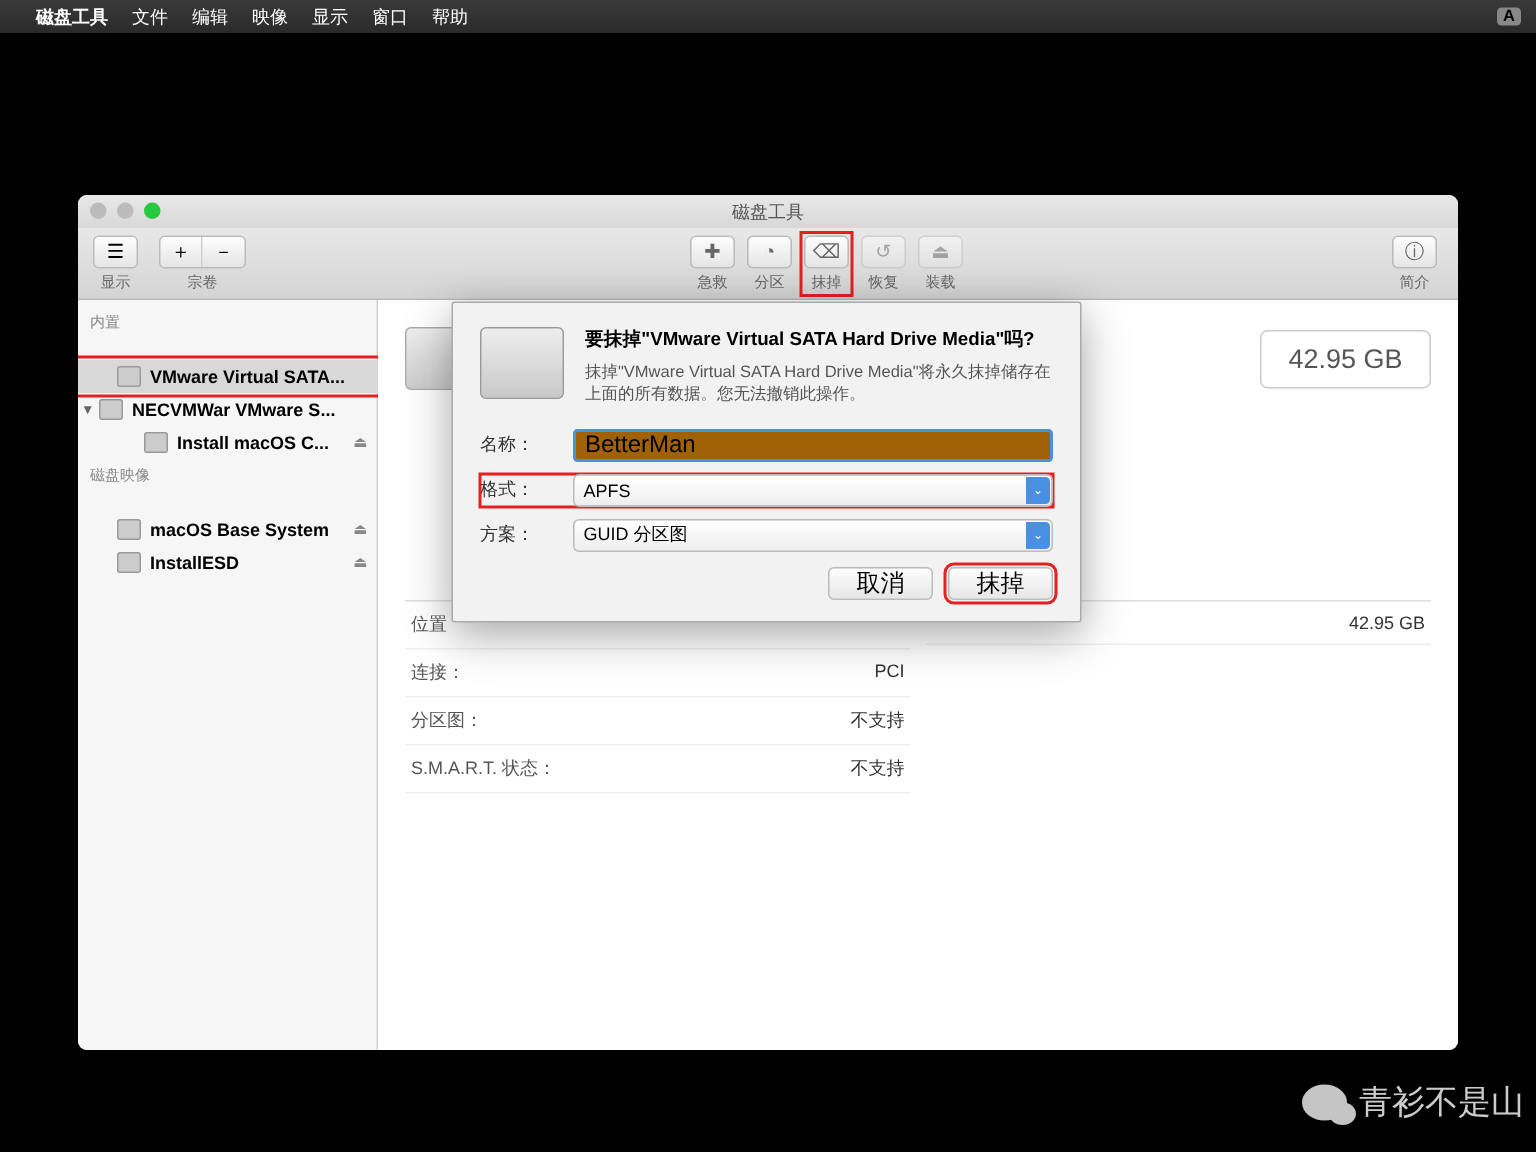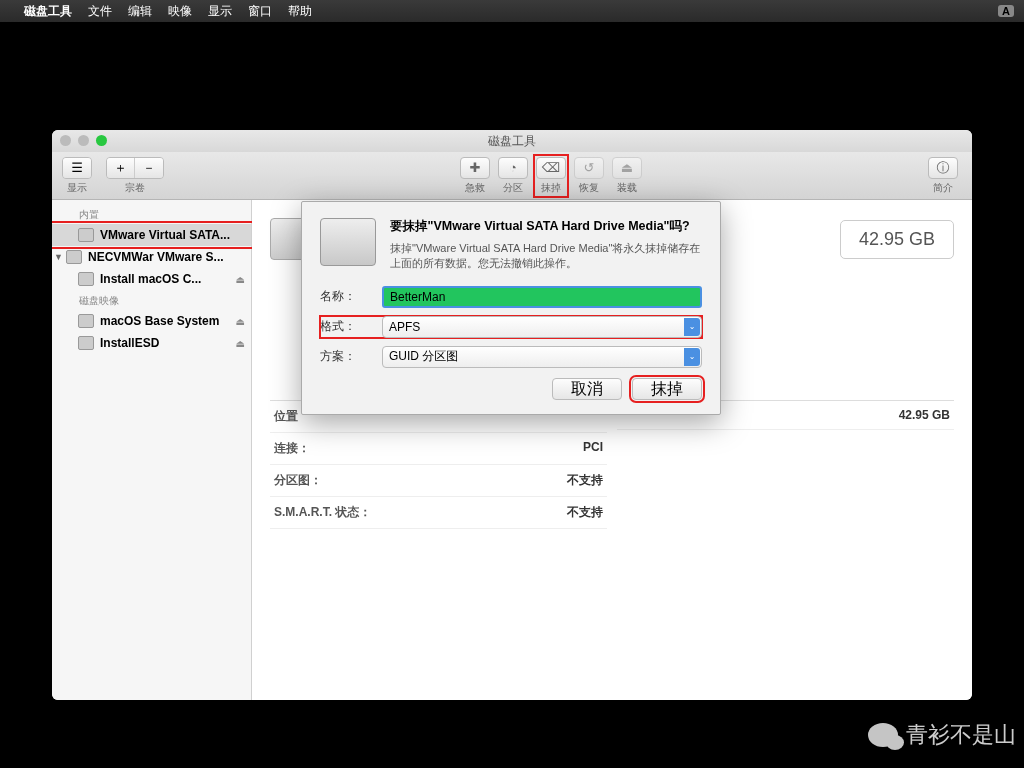--- a/index.html
+++ b/index.html
@@ -27,51 +27,51 @@
 .tb-seg button:last-child{border-right:none;}
 .tb-label{ font-size:10px; color:#666; margin-top:2px;}
 .tb-spacer{flex:1;}
 .tb-btn-col{ display:flex; flex-direction:column; align-items:center; margin: 0 4px;}
 .tb-btn{ width:30px;height:22px; border:1px solid #bbb; border-radius:4px; background:linear-gradient(#fdfdfd,#e5e5e5); display:flex;align-items:center;justify-content:center; font-size:13px; color:#666;}
 .tb-btn.disabled{opacity:.5;}
 .hl-red{ outline:2px solid #e62020; outline-offset:1px;}
 
 .body { flex:1; display:flex; }
 .sidebar{ width:200px; background:#f6f6f6; border-right:1px solid #d0d0d0; font-size:12px; padding-top:4px;}
-.sb-header{ color:#888; font-size:10px; padding:4px 8px 2px;margin-left:19px;}
+.sb-header{ color:#888; font-size:10px; padding:4px 8px 18px;}
 .sb-row{ display:flex; align-items:center; padding:3px 6px 3px 14px; height:22px; position:relative;}
 .sb-row.sel{ background:#d8d8d8;}
 .sb-row .disclose{ position:absolute; left:2px; font-size:9px; color:#666;}
 .sb-row.indent1{ padding-left:26px;}
-.sb-row.indent2{ padding-left:26px;align-items:center;}
+.sb-row.indent2{ padding-left:44px;align-items:center;}
 .sb-icon{ width:16px;height:14px; background:#ccc; border:1px solid #999; border-radius:2px; margin-right:6px; flex-shrink:0;}
 .sb-row .txt{ white-space:nowrap; overflow:hidden; text-overflow:ellipsis; flex:1;font-weight:bold;}
 .sb-eject{ color:#888; font-size:10px; margin-left:4px;}
 
 .content{ flex:1; background:#fff; position:relative; padding:18px; font-size:12px;}
 .info-header{ display:flex; align-items:center; gap:14px; margin-bottom:24px;}
 .disk-big-icon{ width:52px; height:42px; background:linear-gradient(#eee,#ccc); border:1px solid #aaa; border-radius:4px;}
 .disk-title{ font-size:22px; font-weight:500;}
 .size-pill{ margin-left:auto; border:1px solid #ccc; border-radius:5px; padding:8px 18px; font-size:18px; color:#555;}
 
 .info-grid{ display:flex; gap:10px; margin-top:140px;}
-.info-col{ flex:1; border-top:1px solid #ddd;font-weight:bold;}
+.info-col{ flex:1; border-top:1px solid #ddd;}
 .info-cell{ display:flex; justify-content:space-between; padding:7px 4px; border-bottom:1px solid #eee; color:#555;}
 .info-cell .v{ color:#333;}
 
 
 .dialog{ position:absolute; left:301px; top:201px; width:420px; background:#f2f2f2; border:1px solid #aaa; border-radius:2px; box-shadow:0 8px 30px rgba(0,0,0,.35); font-size:12px; padding:16px 18px 14px;}
 .dlg-top{ display:flex; gap:14px;}
 .dlg-icon{ width:56px; height:48px; background:linear-gradient(#eee,#c8c8c8); border:1px solid #999; border-radius:4px; flex-shrink:0;}
 .dlg-msg .bold{ font-weight:600; font-size:12.5px; margin-bottom:6px;}
 .dlg-msg .desc{ font-size:11px; color:#555; line-height:1.4;}
 .dlg-form{ margin-top:14px;}
 .dlg-row{ display:flex; align-items:center; margin-bottom:8px;}
 .dlg-row label{ width:52px; margin-right:10px; color:#333;}
-.dlg-input{ flex:1; height:22px; border:2px solid #4a90e2; border-radius:3px; padding:0 6px; font-size:12px; background:#22c55e;}
+.dlg-input{ flex:1; height:22px; border:2px solid #4a90e2; border-radius:3px; padding:0 6px; font-size:16px; background:#a16207;}
 .dlg-select{ flex:1; height:22px; border:1px solid #bbb; border-radius:4px; background:linear-gradient(#fff,#eee); display:flex; align-items:center; padding:0 6px; position:relative;}
 .dlg-select .arrow{ position:absolute; right:1px; top:1px; bottom:1px; width:16px; background:#4a90e2; border-radius:0 3px 3px 0; display:flex; align-items:center; justify-content:center; color:#fff; font-size:8px;}
 .dlg-actions{ display:flex; justify-content:flex-end; gap:10px; margin-top:10px;}
 .dlg-btn{ min-width:70px; height:22px; border:1px solid #bbb; border-radius:4px; background:linear-gradient(#fdfdfd,#e6e6e6); font-size:16px; cursor:pointer;}
 
 
 .watermark{ position:absolute; right:8px; bottom:18px; color:#f0f0f0; font-size:22px; display:flex; align-items:center; gap:8px; opacity:.85;}
 .wechat-icon{ width:30px; height:24px; background:#e8e8e8; border-radius:50%; position:relative;}
 .wechat-icon::after{content:""; position:absolute; width:18px;height:15px;background:#e8e8e8;border-radius:50%; right:-6px; bottom:-3px;}
 </style>

